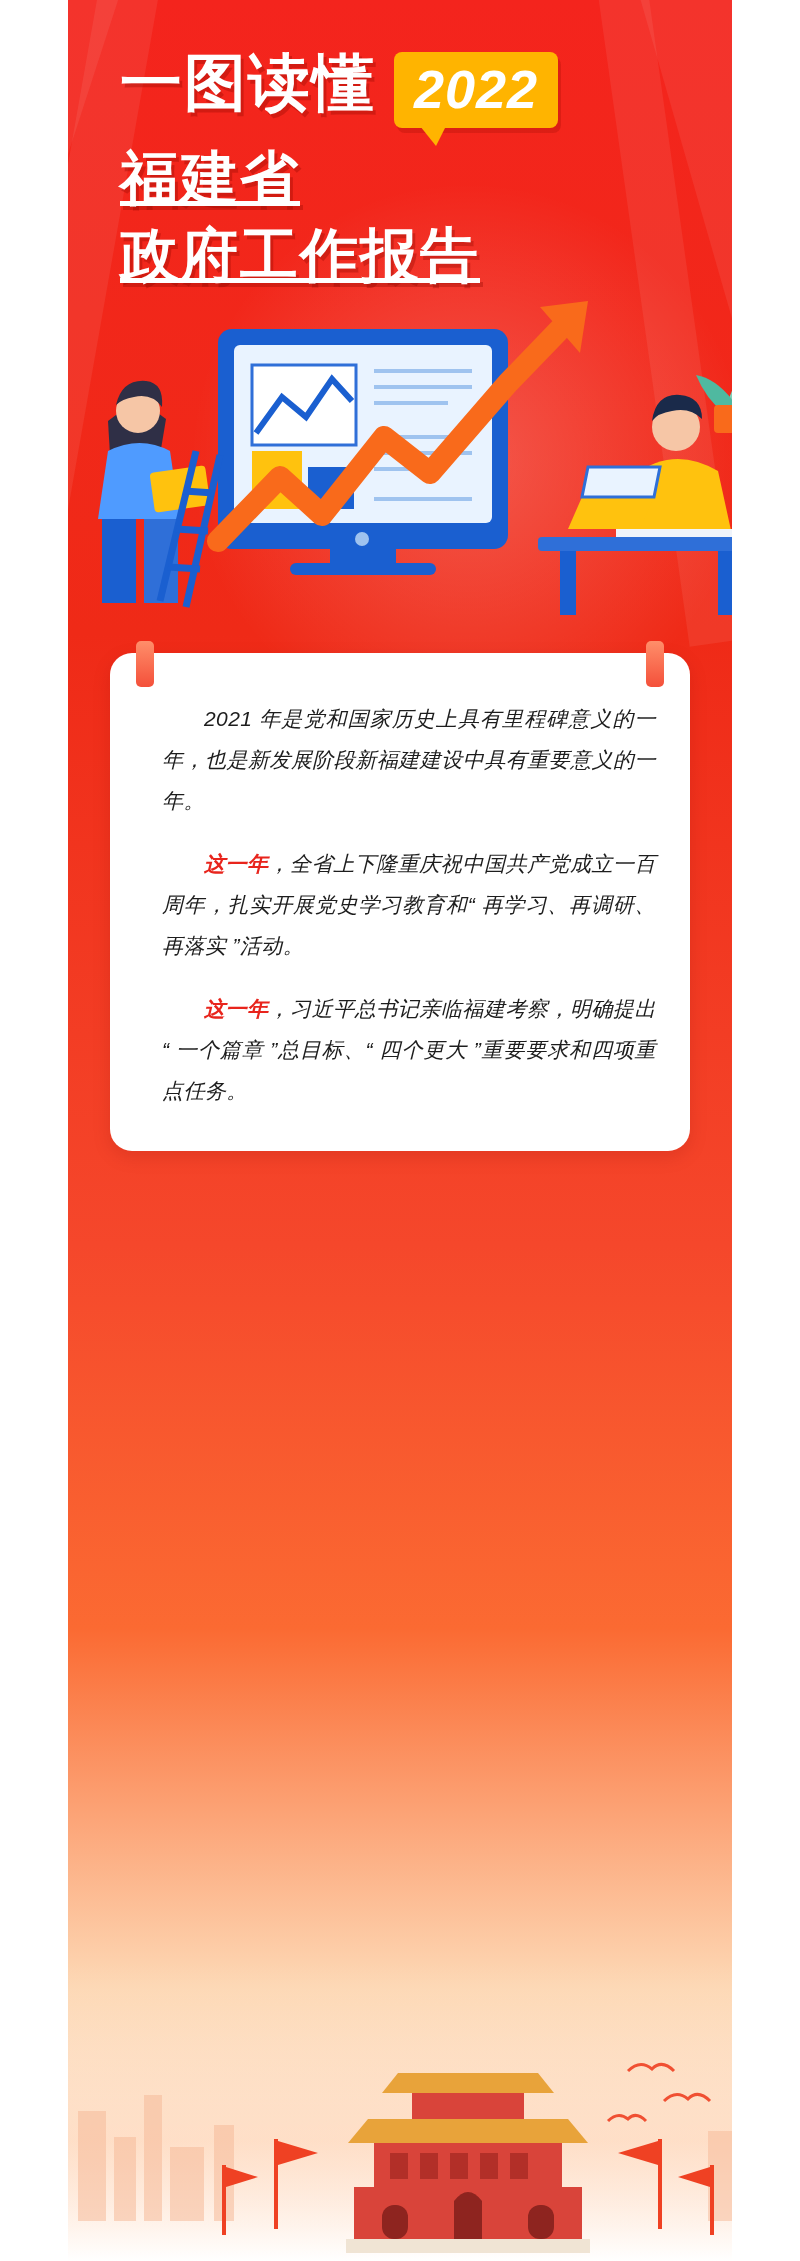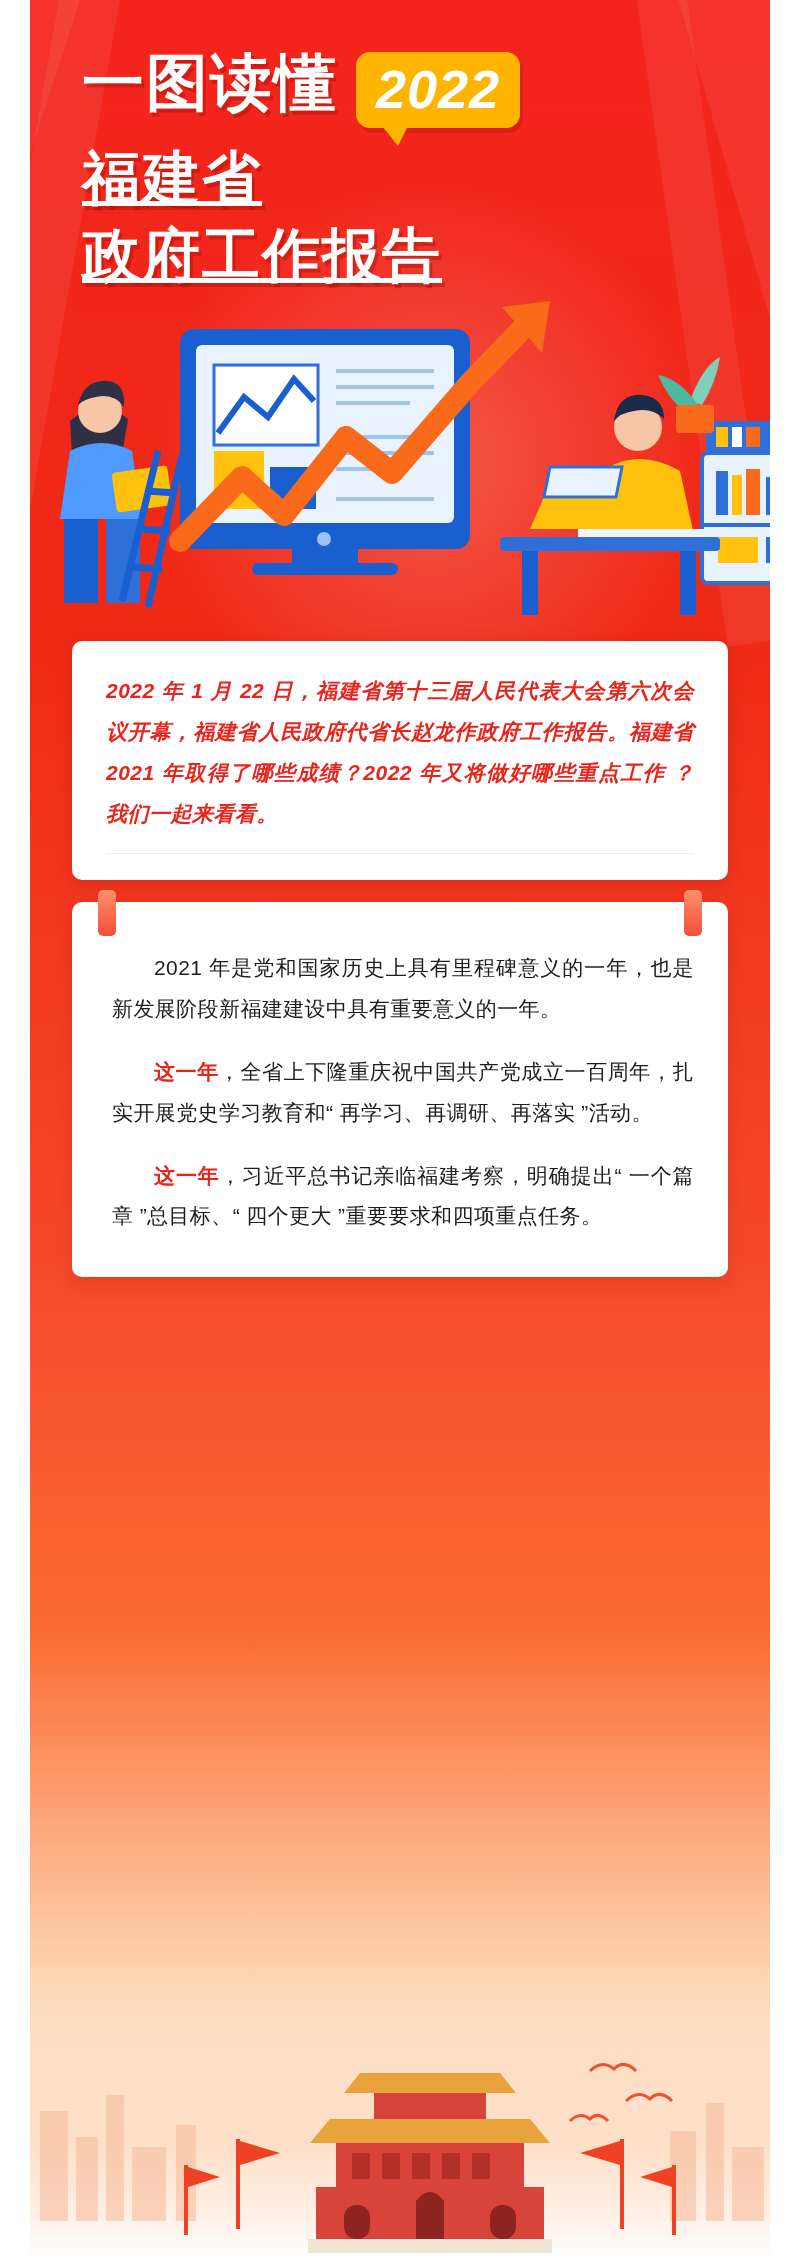--- a/index.html
+++ b/index.html
@@ -6,21 +6,21 @@
   html, body {
     margin: 0;
     padding: 0;
     background: #ffffff;
   }
   body {
     font-family: "Liberation Sans", "DejaVu Sans", sans-serif;
   }
   .poster {
     position: relative;
-    width: 740px;
+    width: 664px;
     height: 2261px;
     margin: 0 auto;
     overflow: hidden;
     background: linear-gradient(180deg, #f4241d 0%, #ef2a17 28%, #f5472b 55%, #fb6a32 72%, #fdd9b6 88%, #ffffff 100%);
   }
   
   .rays {
     position: absolute;
     inset: 0;
     pointer-events: none;
@@ -50,21 +50,21 @@
     font-size: 62px;
     line-height: 1.12;
     font-weight: bold;
     letter-spacing: 2px;
     text-shadow: 3px 4px 0 rgba(150, 10, 0, 0.35);
     white-space: nowrap;
   }
   .year-bubble {
     position: relative;
     background: #ffb400;
-    border-radius: 14px;
+    border-radius: 8px;
     padding: 10px 20px 12px 20px;
     margin-top: 4px;
     box-shadow: 3px 5px 0 rgba(150, 10, 0, 0.25);
     text-align: center;
   }
   .year-bubble .year-text {
     color: #ffffff;
     font-size: 54px;
     font-weight: bold;
     font-style: italic;
@@ -122,23 +122,24 @@
     margin-top: 18px;
     height: 1px;
     background: #eeeeee;
   }
 
   
   .body-card {
     position: relative;
     margin: 22px 42px 0 42px;
     background: #ffffff;
-    border-radius: 10px;
-    padding: 46px 34px 40px 40px;
+    border-radius: 22px;
+    padding: 46px 34px 40px 52px;
     box-shadow: 0 6px 18px rgba(120, 10, 0, 0.15);
+    font-style: italic;
   }
   .tab {
     position: absolute;
     top: -12px;
     width: 18px;
     height: 46px;
     border-radius: 5px;
     background: linear-gradient(180deg, #ff8e6a 0%, #f4503a 100%);
   }
   .tab.left { left: 26px; }
@@ -267,24 +268,20 @@
         <rect x="548" y="228" width="126" height="12" fill="#f0f4fa"></rect>
         <rect x="470" y="236" width="220" height="14" rx="4" fill="#2f6fd8"></rect>
         <rect x="492" y="250" width="16" height="64" fill="#1a5fd0"></rect>
         <rect x="650" y="250" width="16" height="64" fill="#1a5fd0"></rect>
         <polygon points="500,228 572,228 586,196 514,196" fill="#ffc20e"></polygon>
         <polygon points="514,196 586,196 592,166 520,166" fill="#e9f3ff" stroke="#2f6fd8" stroke-width="3"></polygon>
       </g>
     </svg>
   </div>
 
-  <div class="intro-card">
-    <div class="intro-text">2022 年 1 月 22 日，福建省第十三届人民代表大会第六次会议开幕，福建省人民政府代省长赵龙作政府工作报告。福建省 2021 年取得了哪些成绩？2022 年又将做好哪些重点工作 ？ 我们一起来看看。</div>
-    <div class="rule"></div>
-  </div>
 
   <div class="body-card">
     <div class="tab left"></div>
     <div class="tab right"></div>
 
     <p>
       <span>2021 年是党和国家历史上具有里程碑意义的一年，也是新发展阶段新福建建设中具有重要意义的一年。</span>
     </p>
     <p>
       <span class="lead">这一年</span><span>，全省上下隆重庆祝中国共产党成立一百周年，扎实开展党史学习教育和“ 再学习、再调研、再落实 ”活动。</span>

